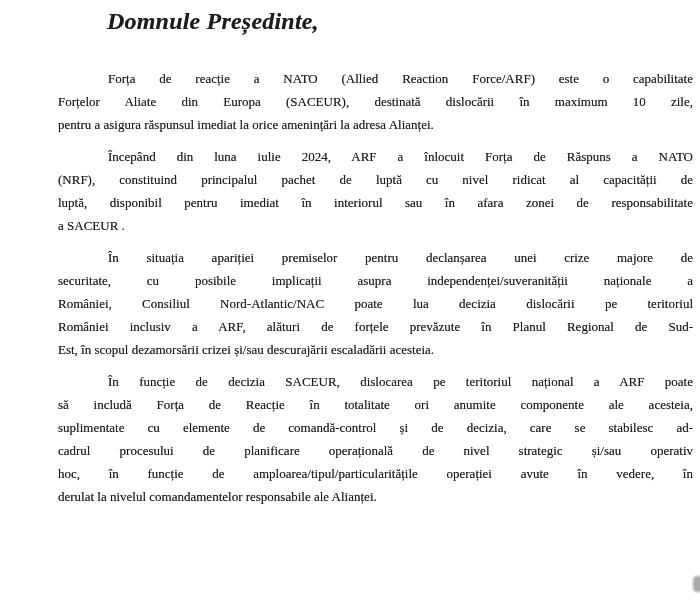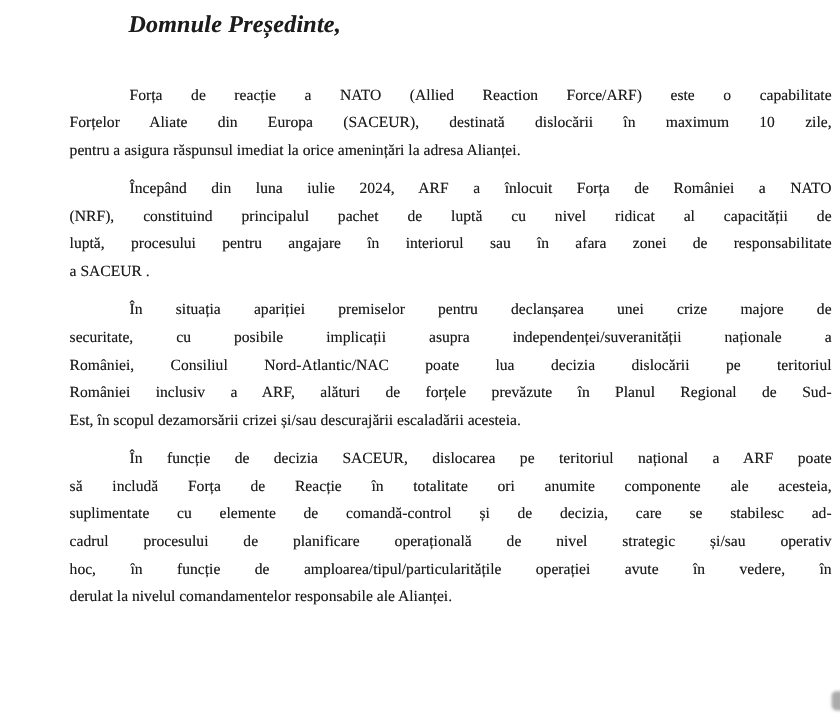--- a/index.html
+++ b/index.html
@@ -18,21 +18,21 @@
     text-shadow: 0 0 0.4px rgba(25,25,25,0.55); 
   }
   .content {
     position: absolute;
     left: 58px;
     top: 0;
     width: 635px;
   }
   .salutation {
     margin: 10px 0 0 49px;
-    font-size: 20px;
+    font-size: 24px;
     line-height: 23px;
     font-weight: 700;
     font-style: italic;
     letter-spacing: 0.2px;
   }
   .letter-body {
     margin-top: 34px;
     font-size: 13px;
     line-height: 23px;
   }
@@ -67,23 +67,23 @@
 <div class="page">
   <div class="content">
     <h1 class="salutation">Domnule Președinte,</h1>
     <div class="letter-body">
         <div class="paragraph">
           <div class="line first">Forța de reacție a NATO (Allied Reaction Force/ARF) este o capabilitate</div>
           <div class="line">Forțelor Aliate din Europa (SACEUR), destinată dislocării în maximum 10 zile,</div>
           <div class="line last">pentru a asigura răspunsul imediat la orice amenințări la adresa Alianței.</div>
         </div>
         <div class="paragraph">
-          <div class="line first">Începând din luna iulie 2024, ARF a înlocuit Forța de României a NATO</div>
+          <div class="line first">Începând din luna iulie 2024, ARF a înlocuit Forța de Răspuns a NATO</div>
           <div class="line">(NRF), constituind principalul pachet de luptă cu nivel ridicat al capacității de</div>
-          <div class="line">luptă, procesului pentru angajare în interiorul sau în afara zonei de responsabilitate</div>
+          <div class="line">luptă, disponibil pentru imediat în interiorul sau în afara zonei de responsabilitate</div>
           <div class="line last">a SACEUR .</div>
         </div>
         <div class="paragraph">
           <div class="line first">În situația apariției premiselor pentru declanșarea unei crize majore de</div>
           <div class="line">securitate, cu posibile implicații asupra independenței/suveranității naționale a</div>
           <div class="line">României, Consiliul Nord-Atlantic/NAC poate lua decizia dislocării pe teritoriul</div>
           <div class="line">României inclusiv a ARF, alături de forțele prevăzute în Planul Regional de Sud-</div>
           <div class="line last">Est, în scopul dezamorsării crizei și/sau descurajării escaladării acesteia.</div>
         </div>
         <div class="paragraph">

